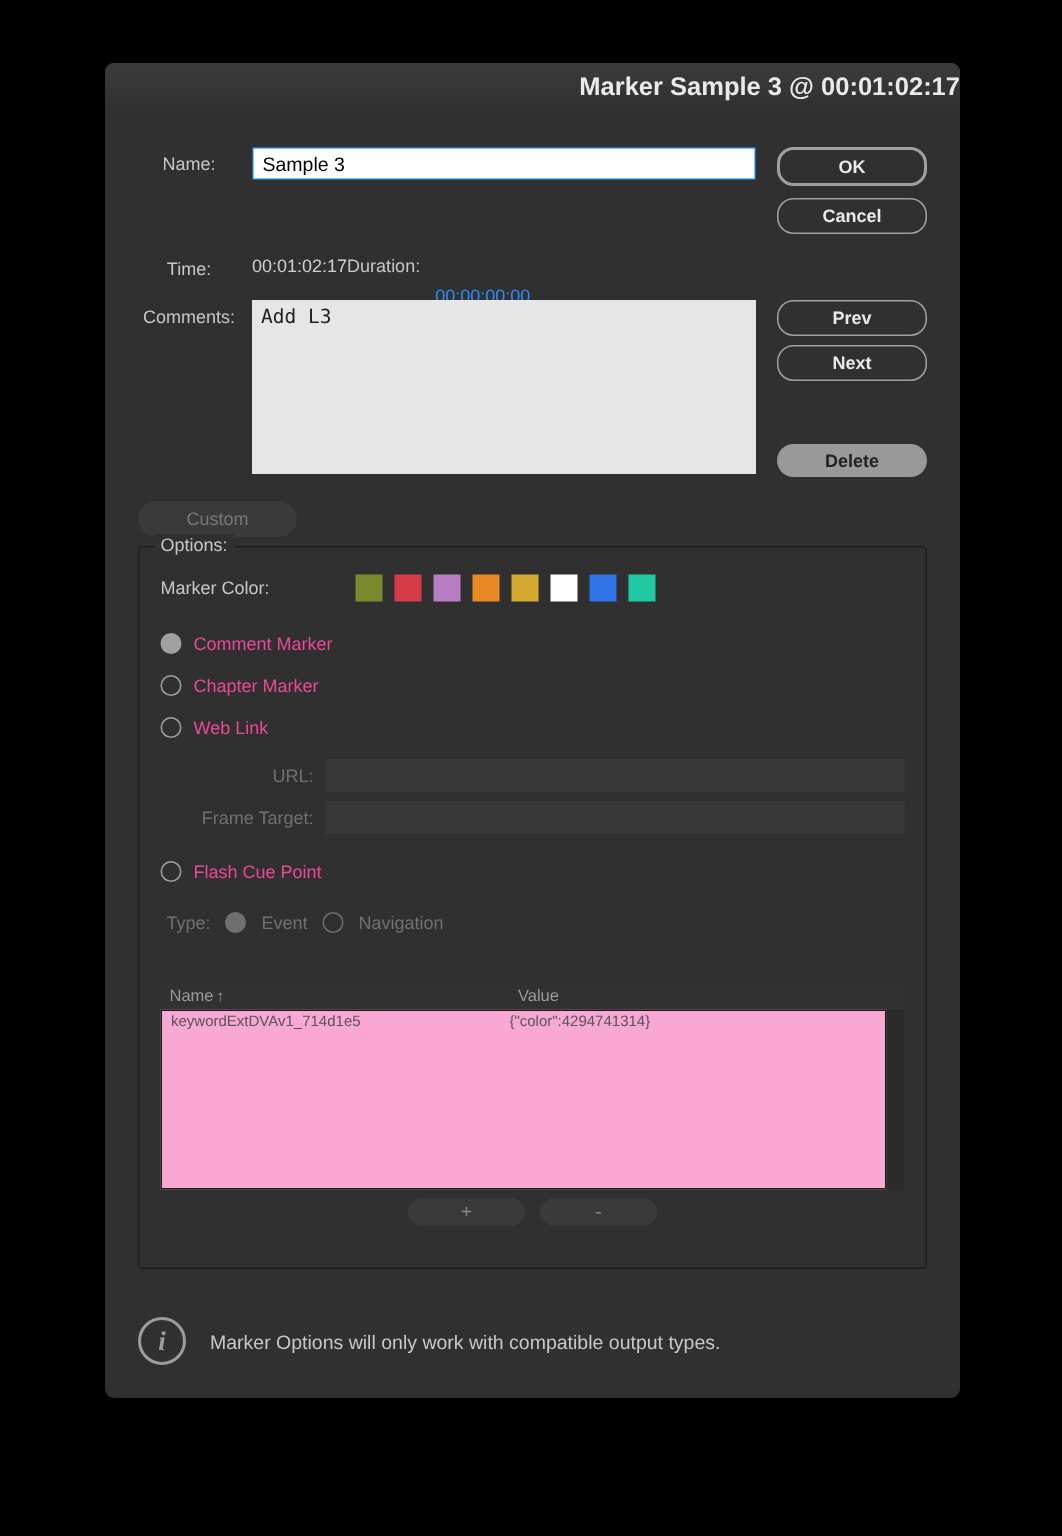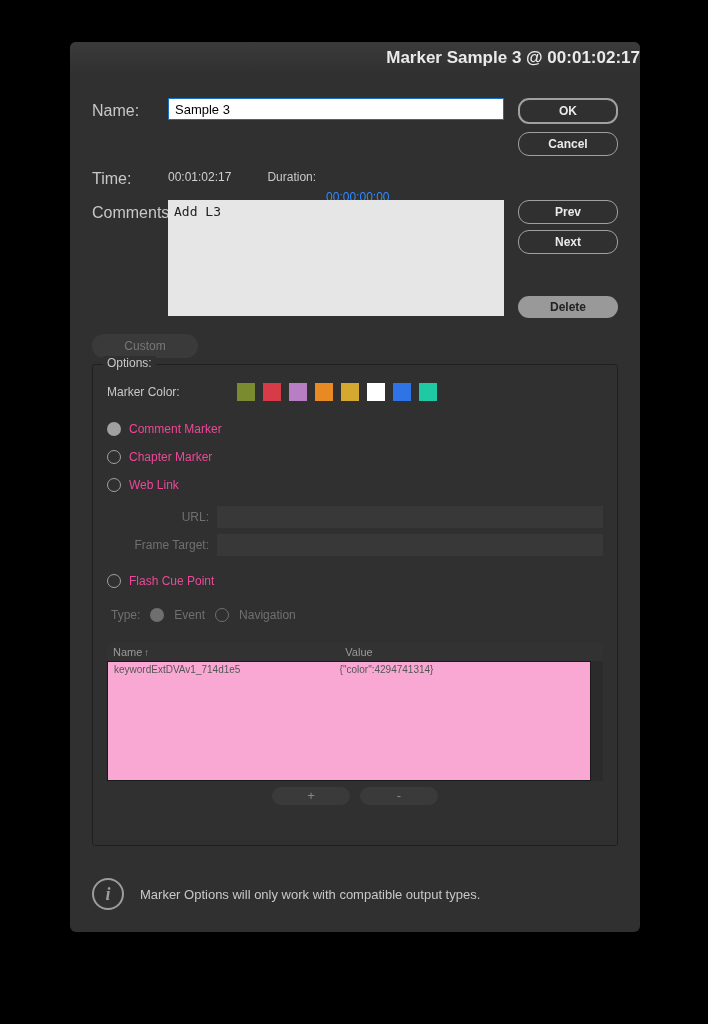--- a/index.html
+++ b/index.html
@@ -42,23 +42,23 @@
     display: flex;
     flex-direction: column;
     flex: 1 0 auto;
   }
   .toprow {
     display: flex;
     align-items: flex-start;
     margin-bottom: 8px;
   }
   .label {
-    text-align: left;
+    text-align: center;
     color: #c8c8c8;
-    font-size: 16px;
+    font-size: 12px;
     padding-top: 4px;
     padding-right: 8px;
   }
   .label.name { width: 68px; }
   .label.time { width: 68px; }
   .label.comments { width: 68px; }
   .name-input {
     flex: 1;
     height: 22px;
     border: 1px solid #186fbf;
@@ -95,21 +95,21 @@
     border: none;
     font-weight: 600;
   }
   .timerow {
     display: flex;
     align-items: center;
     height: 26px;
     font-size: 12px;
   }
   .timerow .tval  { color: #d0d0d0; }
-  .timerow .dlabel { margin-left: 36px; margin-right: 10px; color:#c8c8c8; }
+  .timerow .dlabel { margin-right: 10px; color:#c8c8c8; }
   .timerow .dval { color: #2e8bff; margin-top: 40px; }
   .comments-row { display:flex; align-items:flex-start; margin-top:10px;}
   .comments-box {
     flex:1;
     height: 116px;
     background: #e6e6e6;
     color:#222;
     border: none;
     resize: none;
     padding: 4px 6px;
@@ -343,21 +343,21 @@
 
       <div class="flash-sub">
         <div class="type-row">
           <span>Type:</span>
           <span class="ro fill"></span>
           <span>Event</span>
           <span class="ro ring"></span>
           <span>Navigation</span>
         </div>
 
-        <div style="margin-top:14px;">
+        <div style="margin-top:26px;">
           <div class="grid-head">
             <div class="ch1"><span>Name</span><span class="asc">↑</span></div>
             <div>Value</div>
           </div>
           <div class="grid-wrap">
             <div class="grid-body" style="flex:1">
               <div class="grid-row">
                 <div class="c1">keywordExtDVAv1_714d1e5</div>
                 <div class="c2">{"color":4294741314}</div>
               </div>

